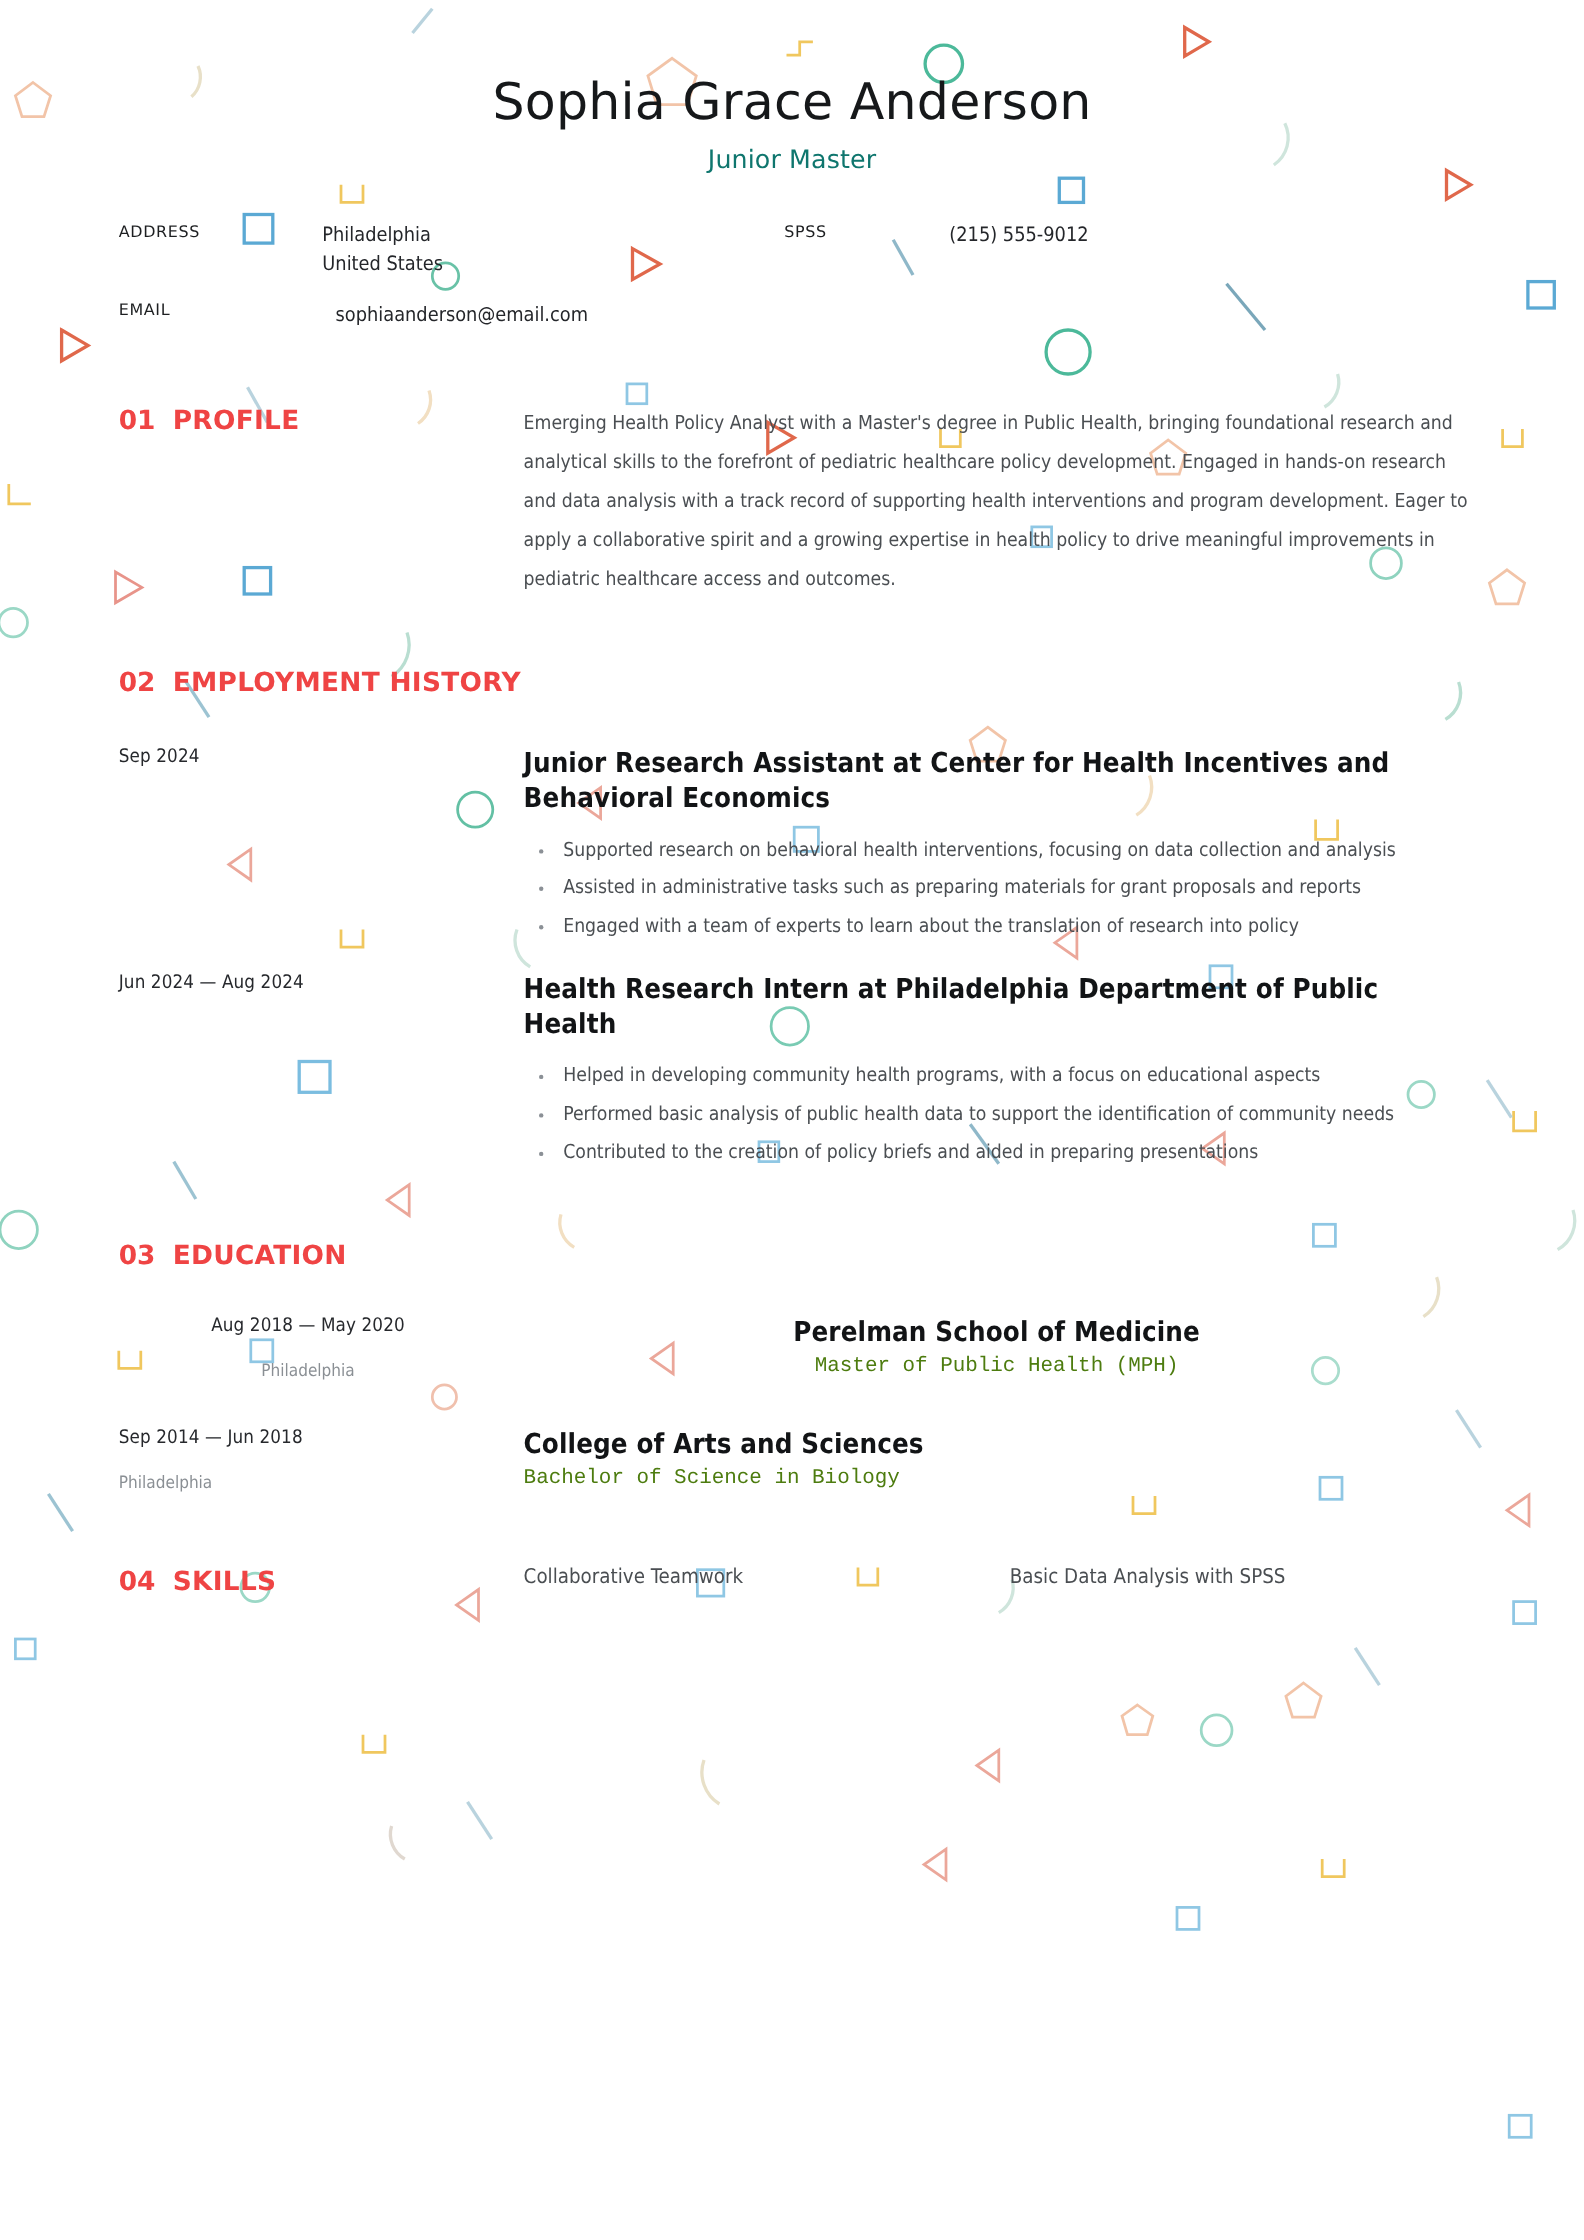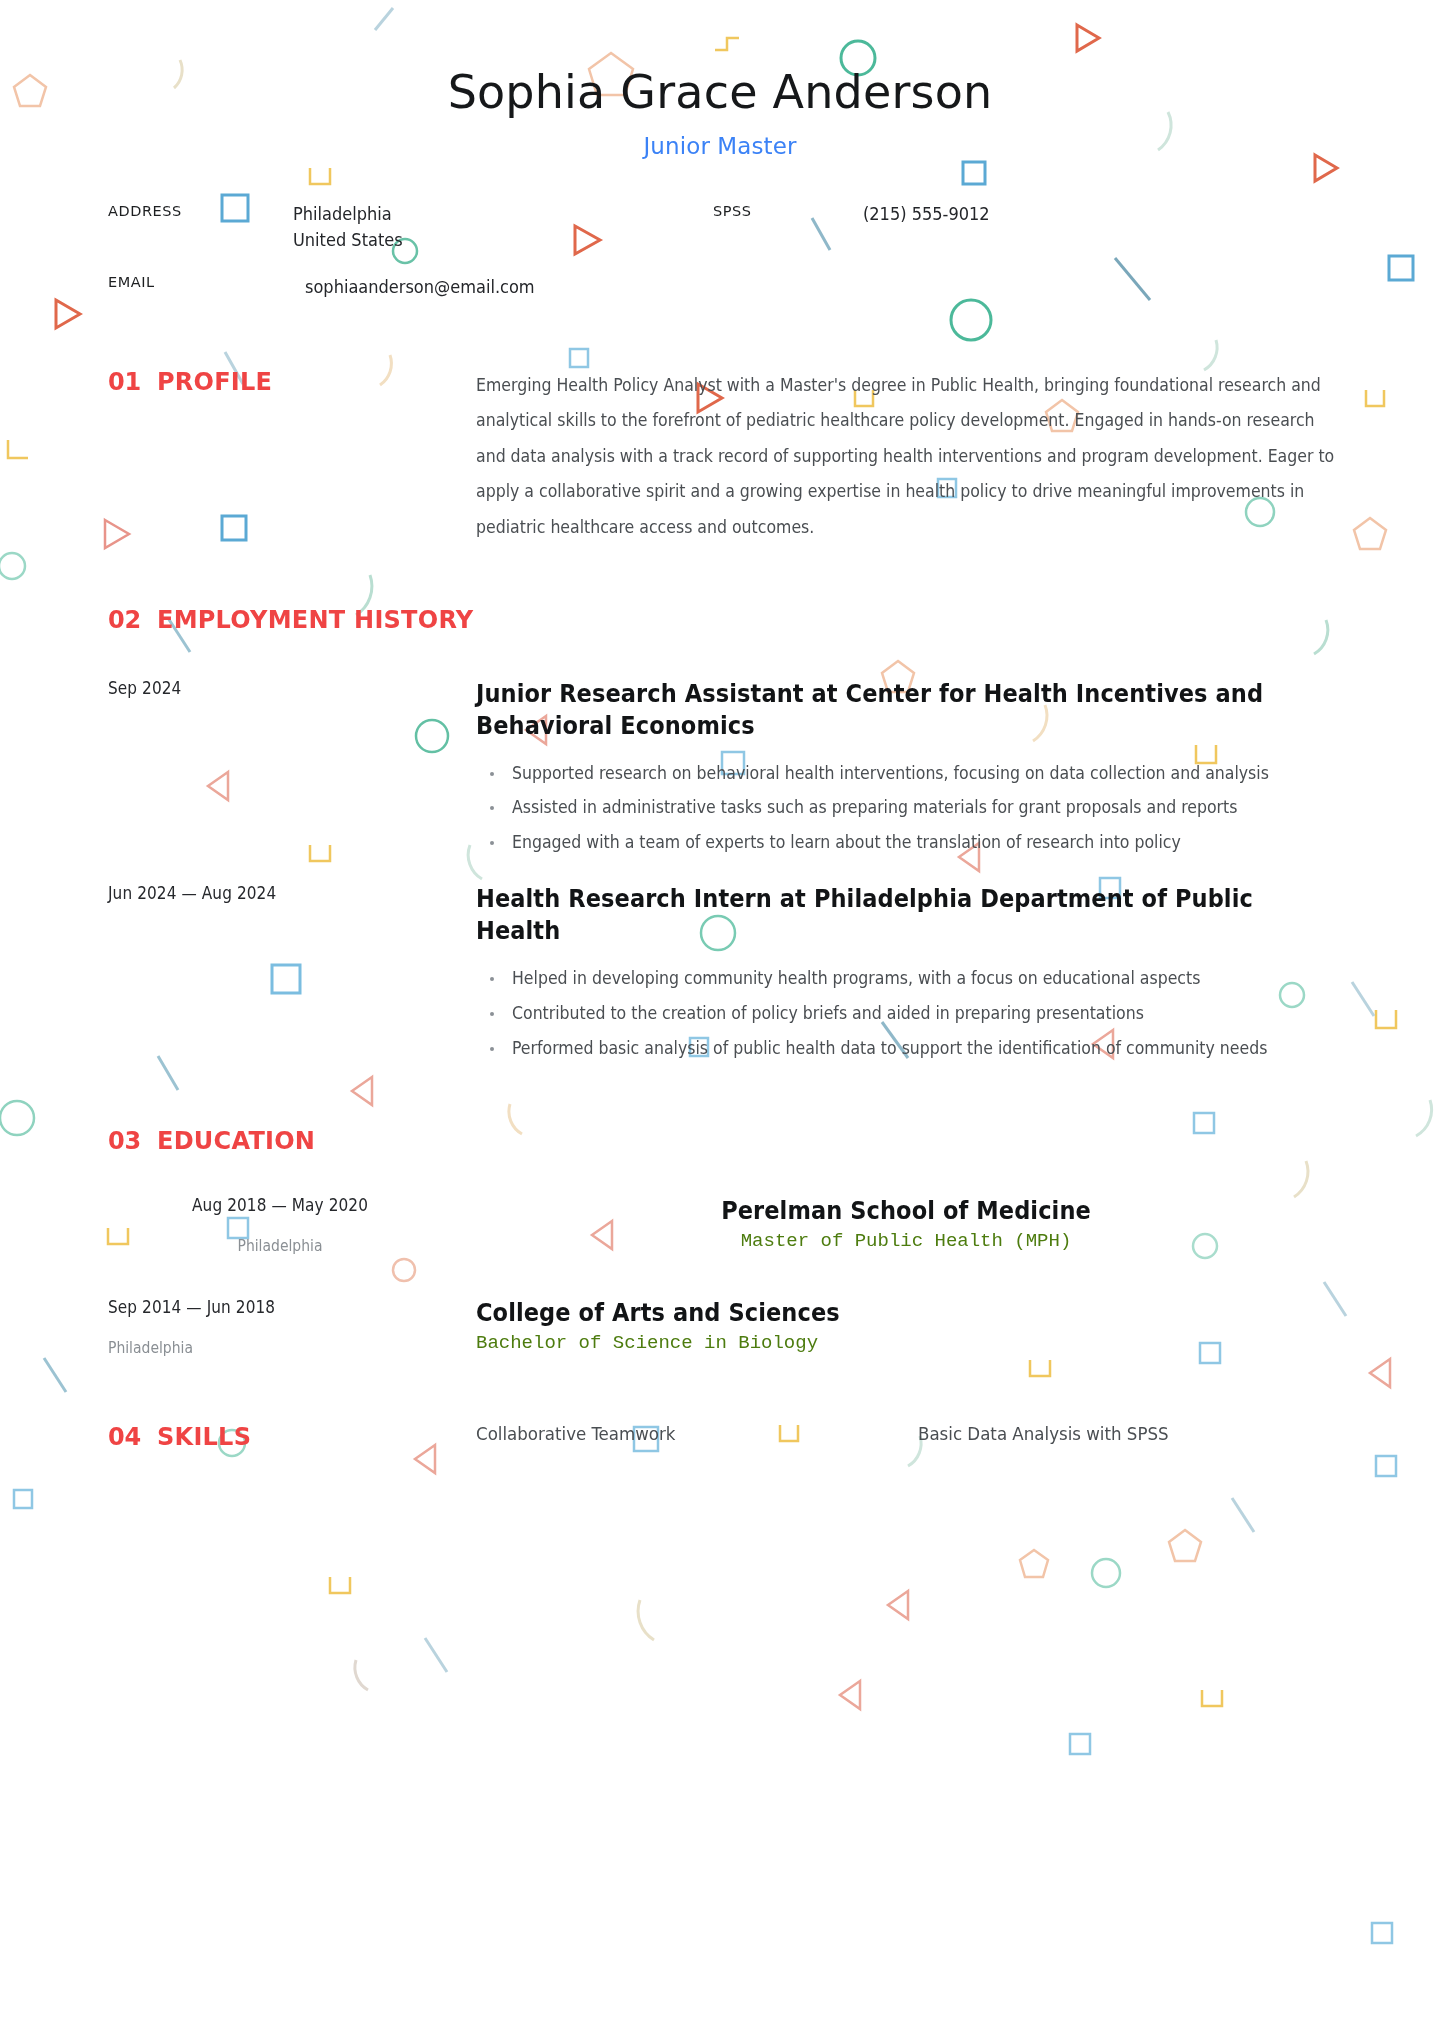--- a/index.html
+++ b/index.html
@@ -13,21 +13,21 @@
   #page{position:relative;z-index:2;width:1440px;height:2036px;}
 
   
   .header{padding-top:68px;text-align:center;}
   .full-name{
     font-family:"DejaVu Sans","Liberation Sans",sans-serif;
     font-size:46px;font-weight:400;letter-spacing:.2px;color:#16181a;line-height:1.05;
   }
   .job-title{
     font-family:"DejaVu Sans","Liberation Sans",sans-serif;
-    font-size:23px;font-weight:400;color:#3b82f6;margin-top:17px;letter-spacing:.1px;
+    font-size:23px;font-weight:400;color:#0f766e;margin-top:17px;letter-spacing:.1px;
   }
 
   
   .contact{
     margin-top:42px;padding:0 104px 0 108px;
     display:grid;grid-template-columns:185px 420px 150px auto;
     row-gap:0;align-items:start;
   }
   .c-label{
     font-family:"DejaVu Sans","Liberation Sans",sans-serif;
@@ -253,22 +253,22 @@
     </div>
 
     <div class="row" style="margin-top:24px;">
       <div class="left-col">
         <div class="date">Jun 2024 — Aug 2024</div>
       </div>
       <div>
         <div class="entry-title">Health Research Intern at Philadelphia Department of Public Health</div>
         <ul class="bullets">
           <li>Helped in developing community health programs, with a focus on educational aspects</li>
+          <li>Performed basic analysis of public health data to support the identification of community needs</li>
           <li>Contributed to the creation of policy briefs and aided in preparing presentations</li>
-          <li>Performed basic analysis of public health data to support the identification of community needs</li>
         </ul>
       </div>
     </div>
   </div>
 
   <div class="section" style="margin-top:62px;">
     <div class="sec-head">
       <span class="sec-num">03</span>
       <span class="sec-title">EDUCATION</span>
     </div>

